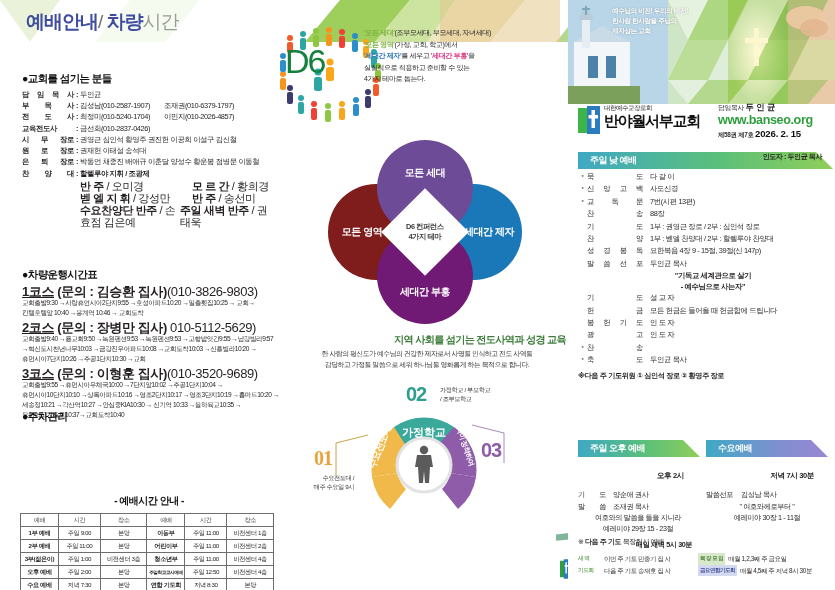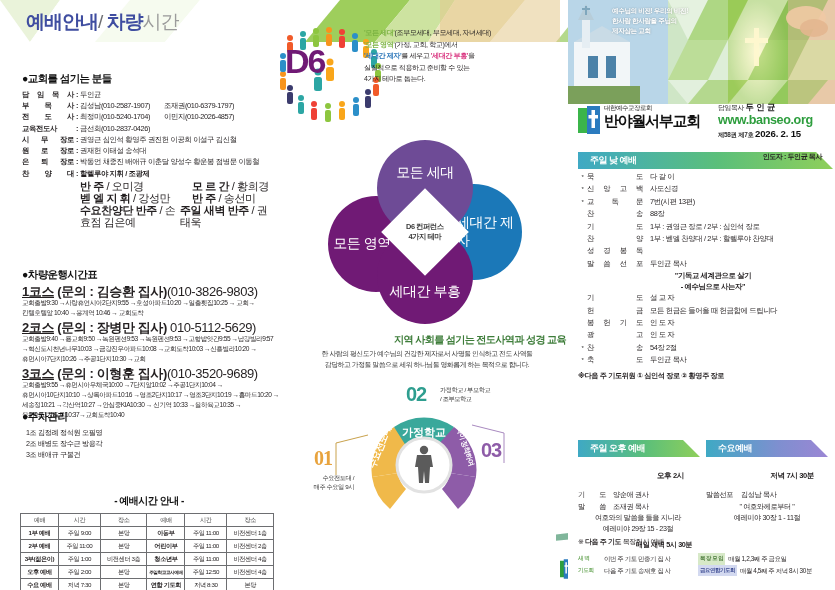--- a/index.html
+++ b/index.html
@@ -53,32 +53,32 @@
   table.times{border-collapse:collapse;width:254px;font-size:6.2px;letter-spacing:-0.4px;}
   table.times td,table.times th{border:0.6px solid #6d6e71;padding:1px 0;text-align:center;height:10px;}
   table.times th{font-weight:normal;color:#444;font-size:6.2px;}
   table.times td.name{font-weight:bold;width:38px;}
   table.times td.time{width:42px;}
   table.times td.place{width:47px;}
   table.times td.tiny{font-size:4.6px;font-weight:bold;}
 
   
   .centercol{position:absolute;left:278px;top:0;width:290px;height:590px;}
-  .d6logo{position:absolute;left:7px;top:42px;font-size:34px;font-weight:bold;color:#701a75;letter-spacing:-2px;}
+  .d6logo{position:absolute;left:7px;top:42px;font-size:34px;font-weight:normal;color:#15803d;letter-spacing:-2px;}
   .peopleArt{position:absolute;left:0px;top:22px;width:110px;height:105px;}
   .d6text{position:absolute;left:86px;top:28px;width:200px;font-size:7.1px;line-height:11.6px;letter-spacing:-0.45px;color:#231f20;}
   .d6text .gr{color:#7cb342;font-weight:bold;}
   .d6text .bl{color:#2b76b9;font-weight:bold;}
   .d6text .pk{color:#d9337f;font-weight:bold;}
 
   .venn{position:absolute;left:22px;top:140px;width:250px;height:180px;}
   .vcircle{position:absolute;width:96px;height:96px;border-radius:50%;display:flex;align-items:center;justify-content:center;
-           color:#fff;font-weight:normal;font-size:14px;letter-spacing:-0.5px;}
+           color:#fff;font-weight:bold;font-size:10px;letter-spacing:-0.5px;}
   .vtop{left:77px;top:0px;background:#6e4b96;}
-  .vleft{left:28px;top:56px;background:#701a75;}
+  .vleft{left:28px;top:44px;background:#7f1d1d;}
   .vright{left:126px;top:44px;background:#1b78b8;}
   .vbot{left:77px;top:88px;background:#701a75;}
   .vtop span{margin-top:-30px;}
   .vleft span{margin-left:-28px;}
   .vright span{margin-left:30px;}
   .vbot span{margin-top:32px;}
   .vcenter{position:absolute;left:94px;top:61px;width:62px;height:62px;background:#fff;transform:rotate(45deg);display:flex;align-items:center;justify-content:center;}
   .vcenter .inner{transform:rotate(-45deg);text-align:center;font-size:7.4px;font-weight:bold;color:#3b3b3b;line-height:10px;letter-spacing:-0.5px;white-space:nowrap;}
 
   .midHeadline{position:absolute;left:10px;top:333px;width:278px;text-align:right;font-size:10.2px;font-weight:bold;color:#3e7d3a;letter-spacing:-0.7px;}
@@ -258,25 +258,20 @@
           <div class="courseBody">교회출발9:30 →사랑휴언시아2단지9:55 →호성아파트10:20 →일출횟집10:25 →  교회→ 킨텔호텔앞 10:40 →용계역 10:46 → 교회도착</div>
           <div class="courseHead"><b class="ul">2코스</b> <b>(문의 : 장병만 집사)</b><span> 010-5112-5629)</span></div>
           <div class="courseBody">교회출발9:40 →룡교회9:50 →녹원펜션9:53 →녹원펜션9:53 →고향밥앗간9:55 →남강빌라9:57 →혁신도시천년나무10:03 →금강진우아파트10:08 →교회도착10:03 →신흥빌라10:20 →휴먼시아7단지10:26 →주공1단지10:30 →교회</div>
           <div class="courseHead"><b class="ul">3코스</b> <b>(문의 : 이형훈 집사)</b><span>(010-3520-9689)</span></div>
           <div class="courseBody">교회출발9:55 →휴먼시아우체국10:00 →7단지앞10:02 →주공1단지10:04 →휴먼시아10단지10:10 →상록아파트10:16 →영조2단지10:17 →영조3단지10:19 →홈마트10:20 →세송정10:21 →각산역10:27 →안심중KIA10:30 → 신기역 10:33 →율하육교10:35 →율하역고가도로10:37→교회도착10:40</div>
         </div>
     </div>
 
     <div class="parkBlock">
       <div class="secTitle">●주차관리</div>
-      <div id="parkRows">
-          <div class="parkrow">1조 김정례 정석원 오필영</div>
-          <div class="parkrow">2조 배병도 장수근 방용각</div>
-          <div class="parkrow">3조 배애규 구볼건</div>
-        </div>
     </div>
 
     <div class="timeWrap">
       <div class="timeTitle">- 예배시간 안내 -</div>
       <table class="times">
         <thead>
             <tr id="wtHead">
               <th>예배</th>
               <th>시간</th>
               <th>장소</th>
@@ -643,20 +638,21 @@
           <div class="ov">1부 : 권영근 장로 / 2부 : 심인석 장로</div>
         </div>
         <div class="orow">
           <div class="mk"></div>
           <div class="ol">찬  양</div>
           <div class="ov">1부 : 벧엘 찬양대 / 2부 : 할렐루야 찬양대</div>
         </div>
         <div class="orow">
           <div class="mk"></div>
           <div class="ol">성 경 봉 독</div>
+          <div class="ov">요한복음 4장 9 - 15절, 39절(신 147p)</div>
         </div>
         <div class="orow">
           <div class="mk"></div>
           <div class="ol">말 씀 선 포</div>
           <div class="ov">두인균 목사</div>
         </div>
       </div>
     <div class="sermonTitle">
       <div>"기독교 세계관으로 살기</div>
       <div>- 예수님으로 사는자"</div>
@@ -678,21 +674,20 @@
           <div class="ov">인 도 자</div>
         </div>
         <div class="orow">
           <div class="mk"></div>
           <div class="ol">광  고</div>
           <div class="ov">인 도 자</div>
         </div>
         <div class="orow">
           <div class="mk">*</div>
           <div class="ol">찬  송</div>
-          <div class="ov">54장 2절</div>
         </div>
         <div class="orow">
           <div class="mk">*</div>
           <div class="ol">축  도</div>
           <div class="ov">두인균 목사</div>
         </div>
       </div>
     <div class="noteLine">※다음 주 기도위원 ① 심인석 장로 ② 황영주 장로</div>
   </div>
 

